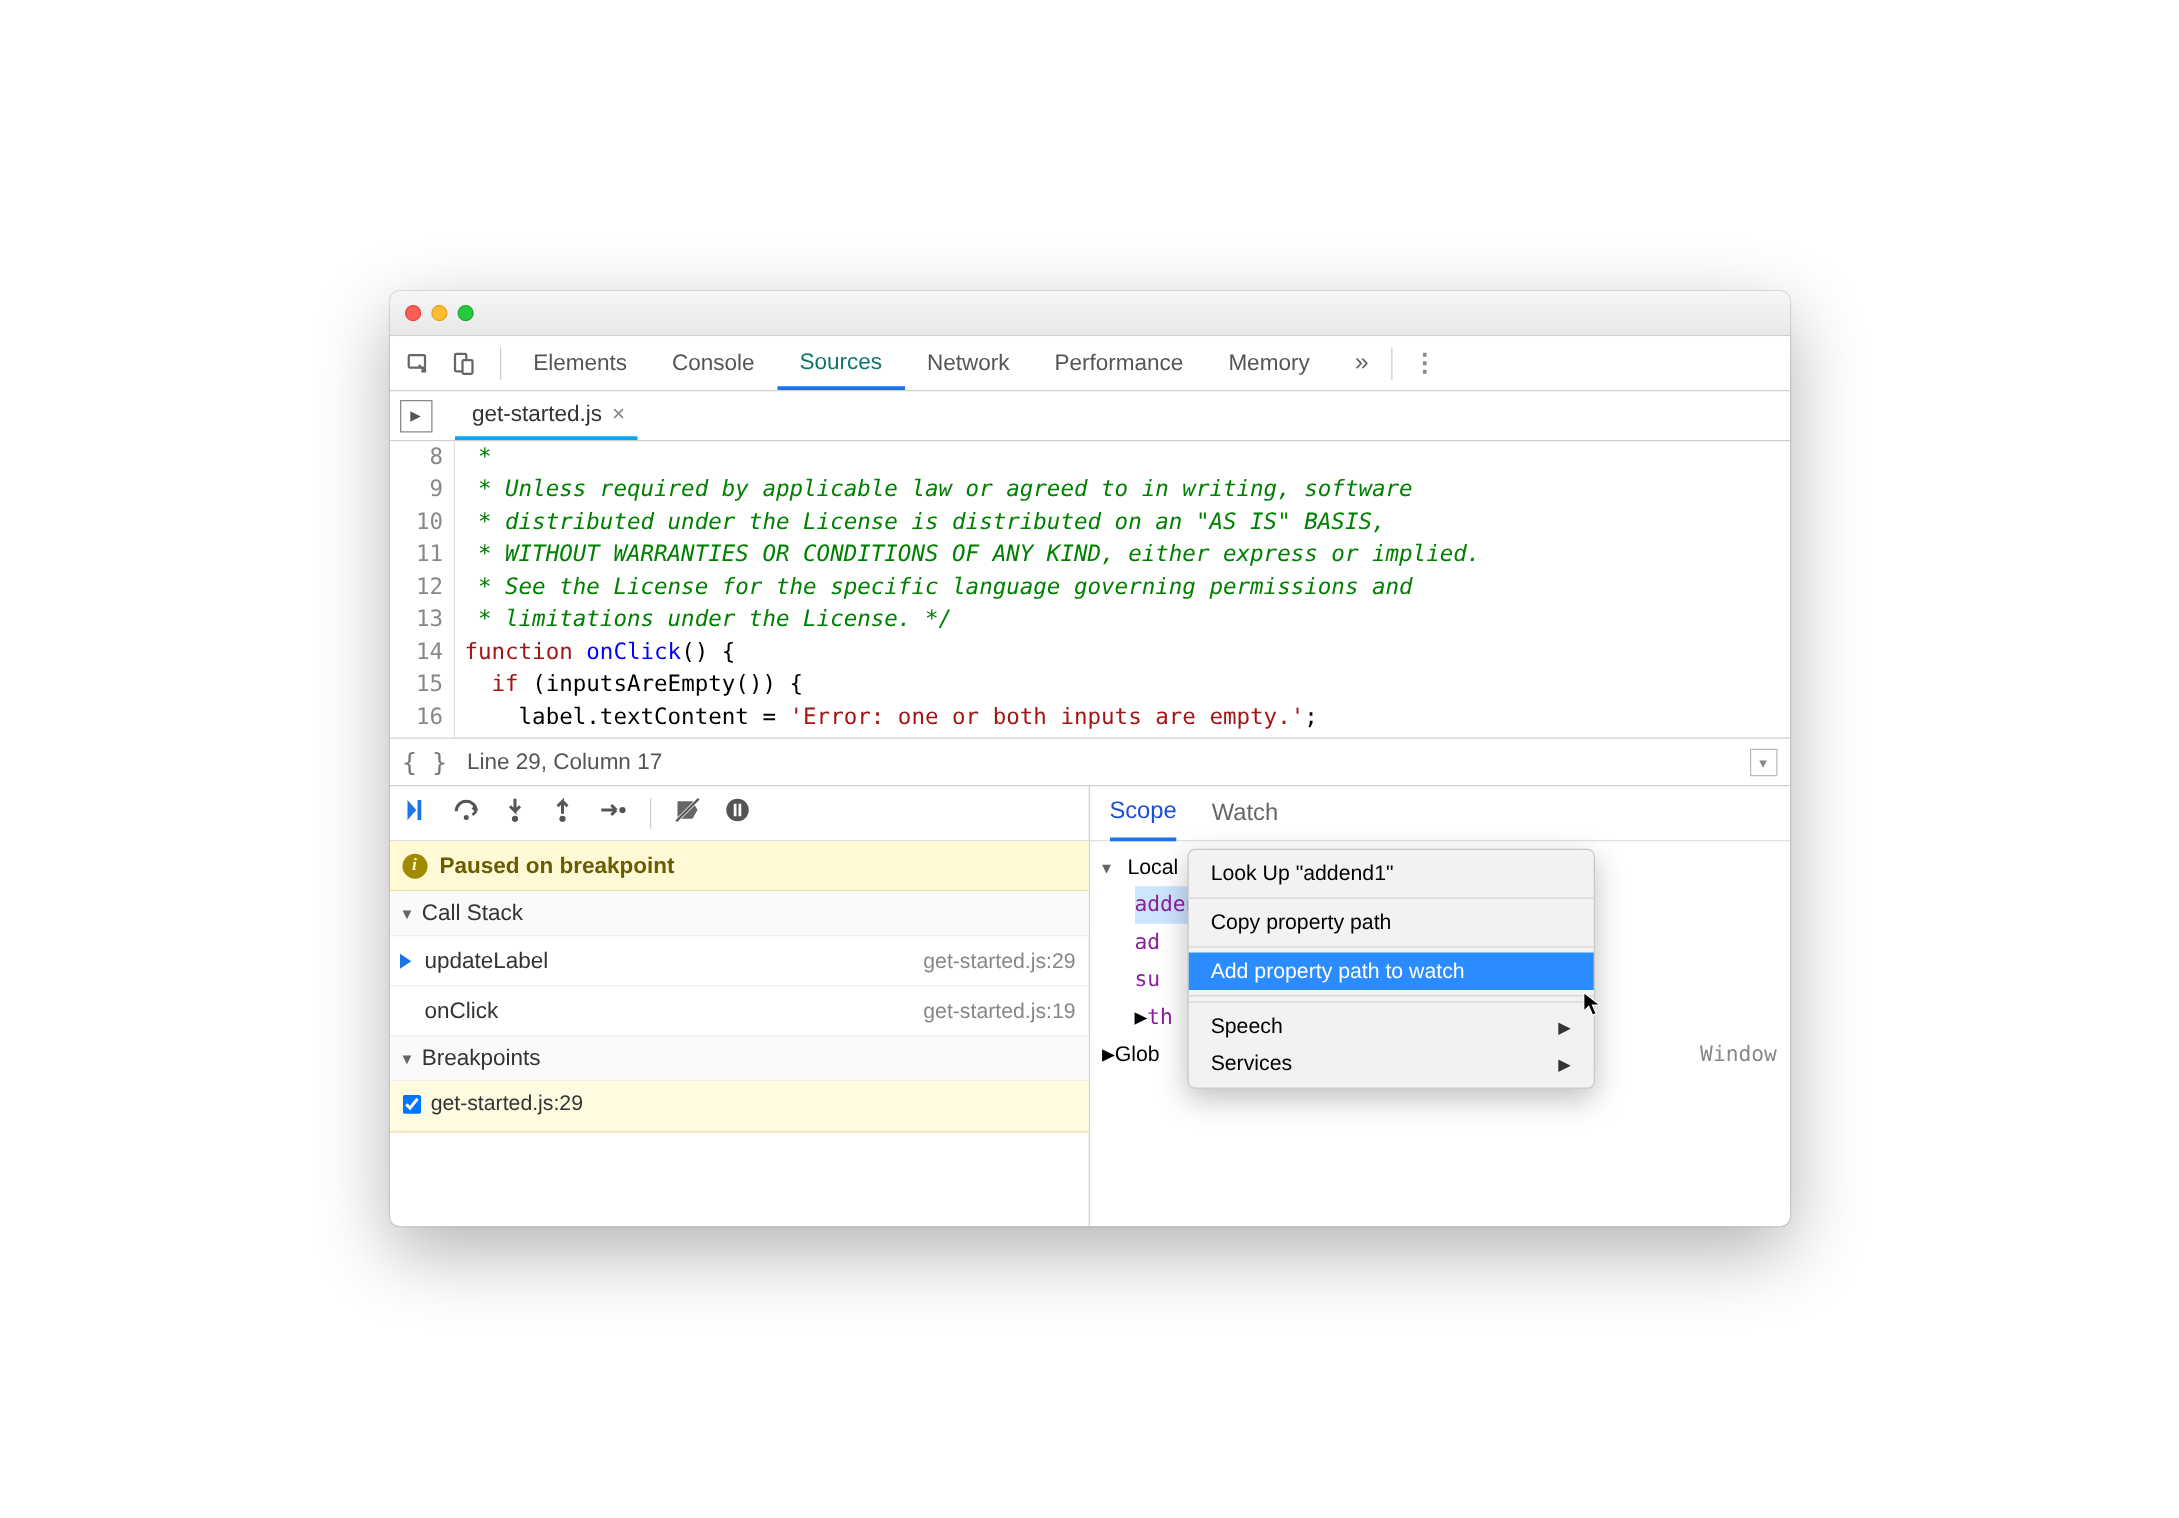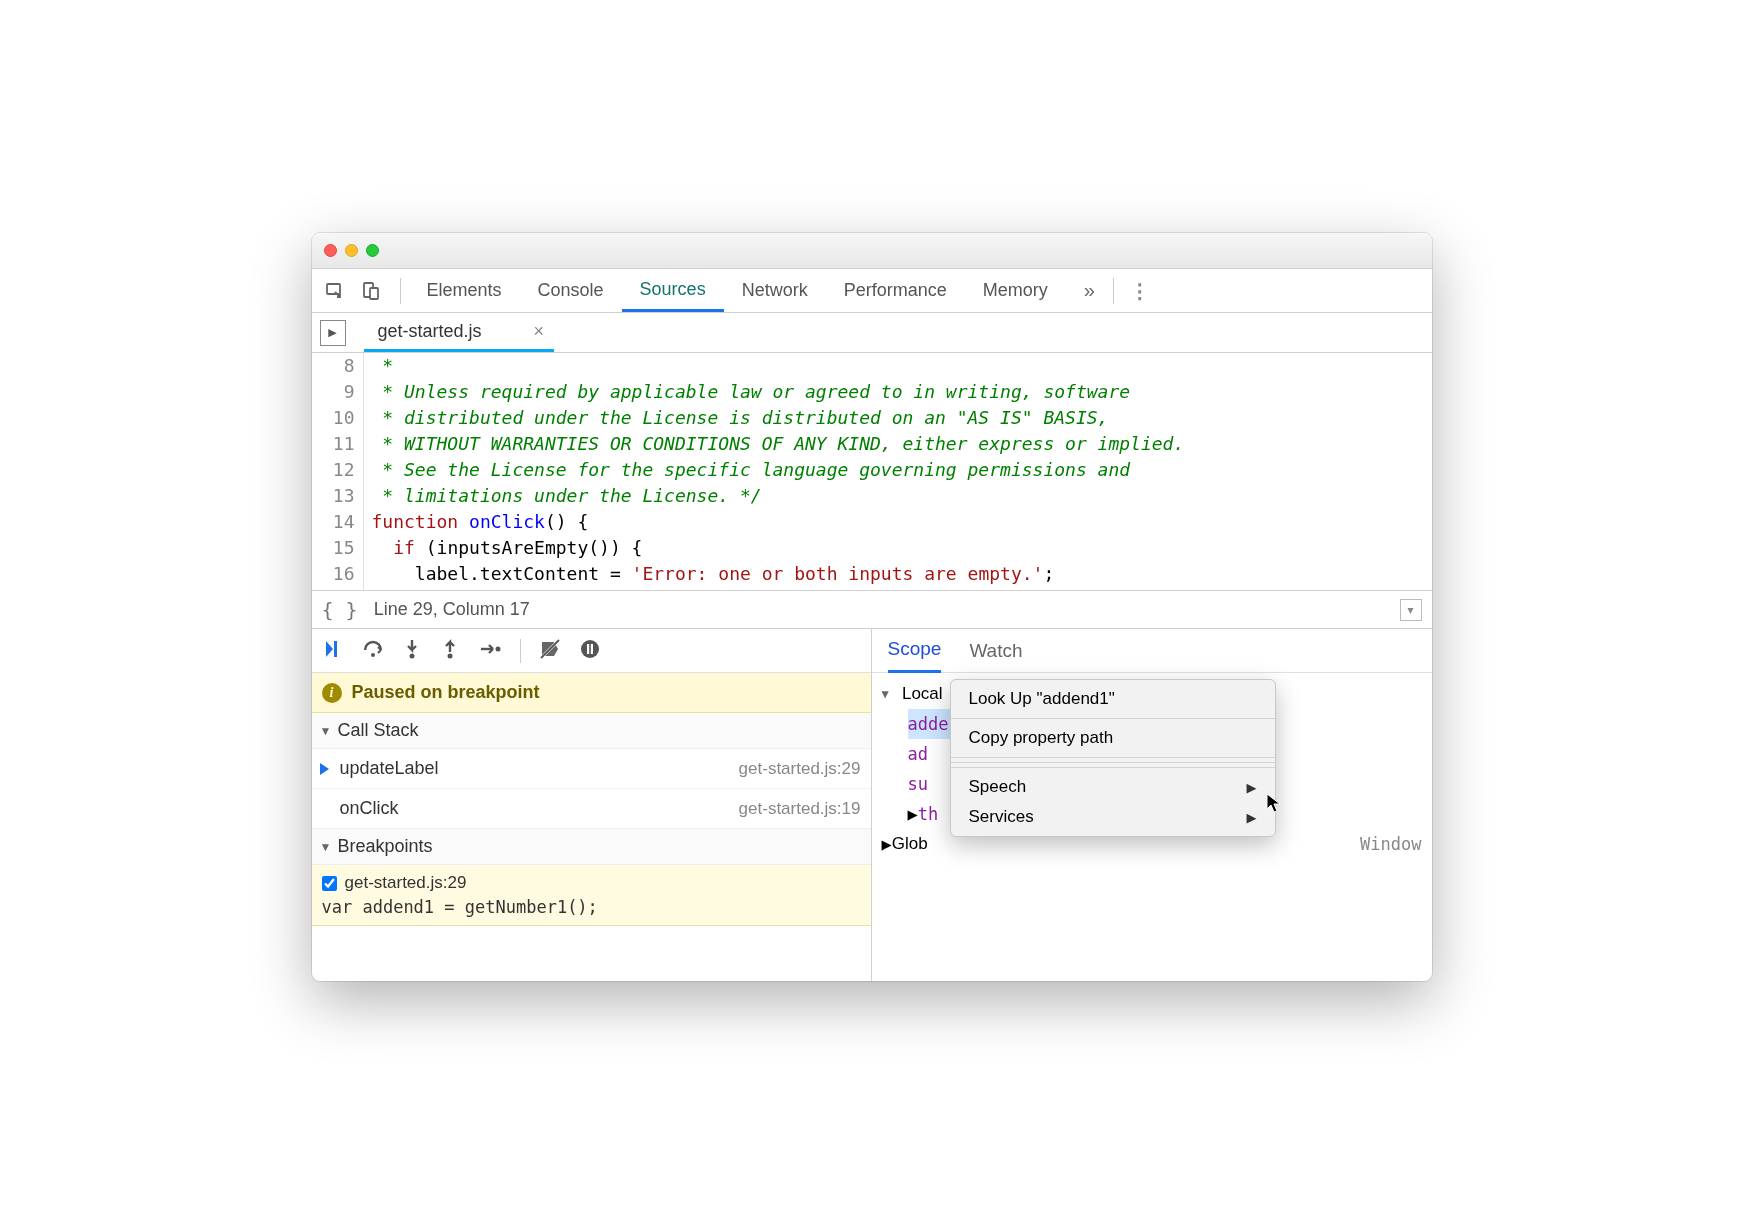--- a/index.html
+++ b/index.html
@@ -78,21 +78,20 @@
   margin-right: 18px;
 }
 .file-tab {
   padding: 0 10px 0 14px;
   height: 100%;
   display: flex;
   align-items: center;
   font-size: 18px;
   color: #333;
   border-bottom: 3px solid #03a9f4;
-  gap: 44px;
 }
 .file-close { color: #888; margin-left: 8px; font-size: 18px; }
 
 .code-area {
   display: flex;
   font-family: Menlo, Consolas, monospace;
   font-size: 18px;
   line-height: 26px;
   height: 238px;
   overflow: hidden;
@@ -392,21 +391,20 @@
       <div class="section-header">
         <span class="tri">▼</span>
         <span>Breakpoints</span>
       </div>
       <div id="bp-rows">
           <div class="bp-row">
             <div class="bp-title">
               <input type="checkbox" class="bp-check" checked="" style="">
               <span>get-started.js:29</span>
             </div>
-            <div>var addend1 = getNumber1();</div>
           </div>
         </div>
     </div>
 
     <div class="right-panel">
       <div class="watch-tabs" id="watch-tabs">
           <div class="watch-tab active">Scope</div>
           <div class="watch-tab">Watch</div>
         </div>
       <div class="scope-body">
@@ -435,20 +433,23 @@
 
       <div class="context-menu" id="context-menu">
           <div class="cm-item">
             <span>Look Up "addend1"</span>
           </div>
           <div class="cm-sep"></div>
           <div class="cm-item">
             <span>Copy property path</span>
           </div>
           <div class="cm-sep"></div>
+          <div class="cm-item highlight">
+            <span>Add property path to watch</span>
+          </div>
           <div class="cm-sep"></div>
           <div class="cm-sep"></div>
           <div class="cm-item">
             <span>Speech</span>
             <span class="cm-sub">▶</span>
           </div>
           <div class="cm-item">
             <span>Services</span>
             <span class="cm-sub">▶</span>
           </div>

